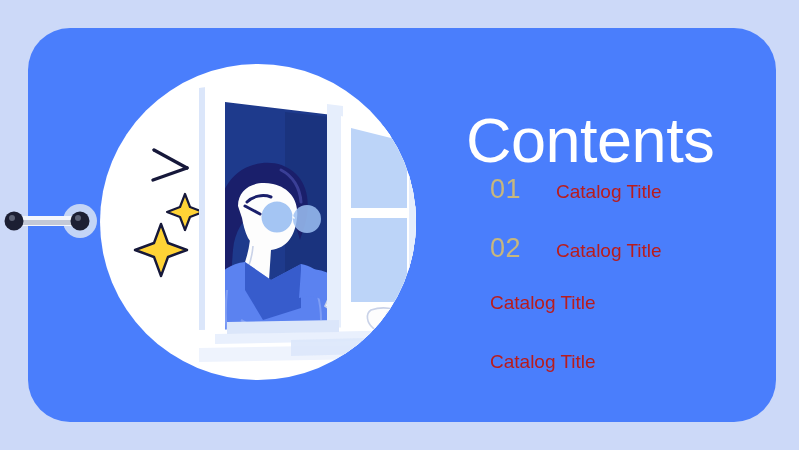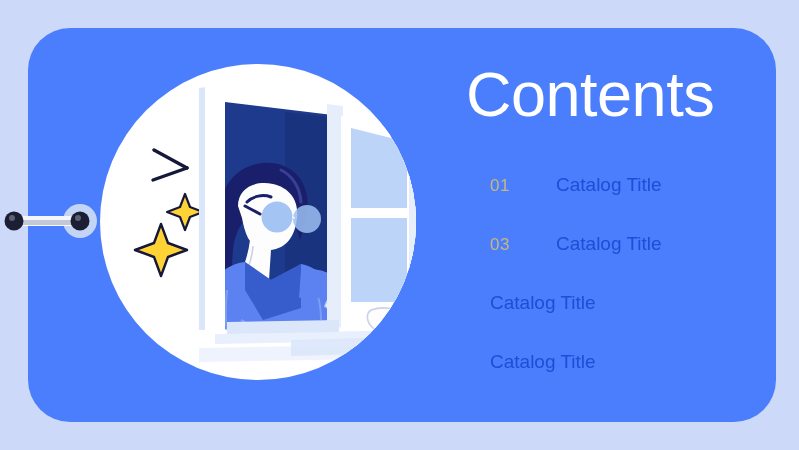--- a/index.html
+++ b/index.html
@@ -52,42 +52,43 @@
     top: 62px;
     width: 300px;
     height: 330px;
   }
   #page-title {
     font-size: 63px;
     line-height: 64px;
     color: #ffffff;
     letter-spacing: -0.5px;
     white-space: nowrap;
+    margin-top: 46px;
   }
   #toc-list {
     position: absolute;
     left: 24px;
     top: 112px;
     width: 280px;
   }
   .toc-row {
     display: flex;
     align-items: baseline;
     height: 59px;
   }
   .toc-num {
     width: 66px;
     flex: 0 0 66px;
-    font-size: 17px;
+    font-size: 27px;
     color: #c8b77c;
     letter-spacing: 0.5px;
   }
   .toc-label {
     font-size: 19px;
-    color: #1d4ed8;
+    color: #b91c1c;
     white-space: nowrap;
   }
 </style>
 </head>
 <body>
 
 <div id="slide">
 
   <div id="card"></div>
 
@@ -218,21 +219,21 @@
     <div id="page-title">Contents</div>
 
     <div id="toc-list">
 
       <div class="toc-row">
         <span class="toc-num">01</span>
         <span class="toc-label">Catalog Title</span>
       </div>
 
       <div class="toc-row">
-        <span class="toc-num">03</span>
+        <span class="toc-num">02</span>
         <span class="toc-label">Catalog Title</span>
       </div>
 
       <div class="toc-row">
         <span class="toc-label">Catalog Title</span>
       </div>
 
       <div class="toc-row">
         <span class="toc-label">Catalog Title</span>
       </div>

